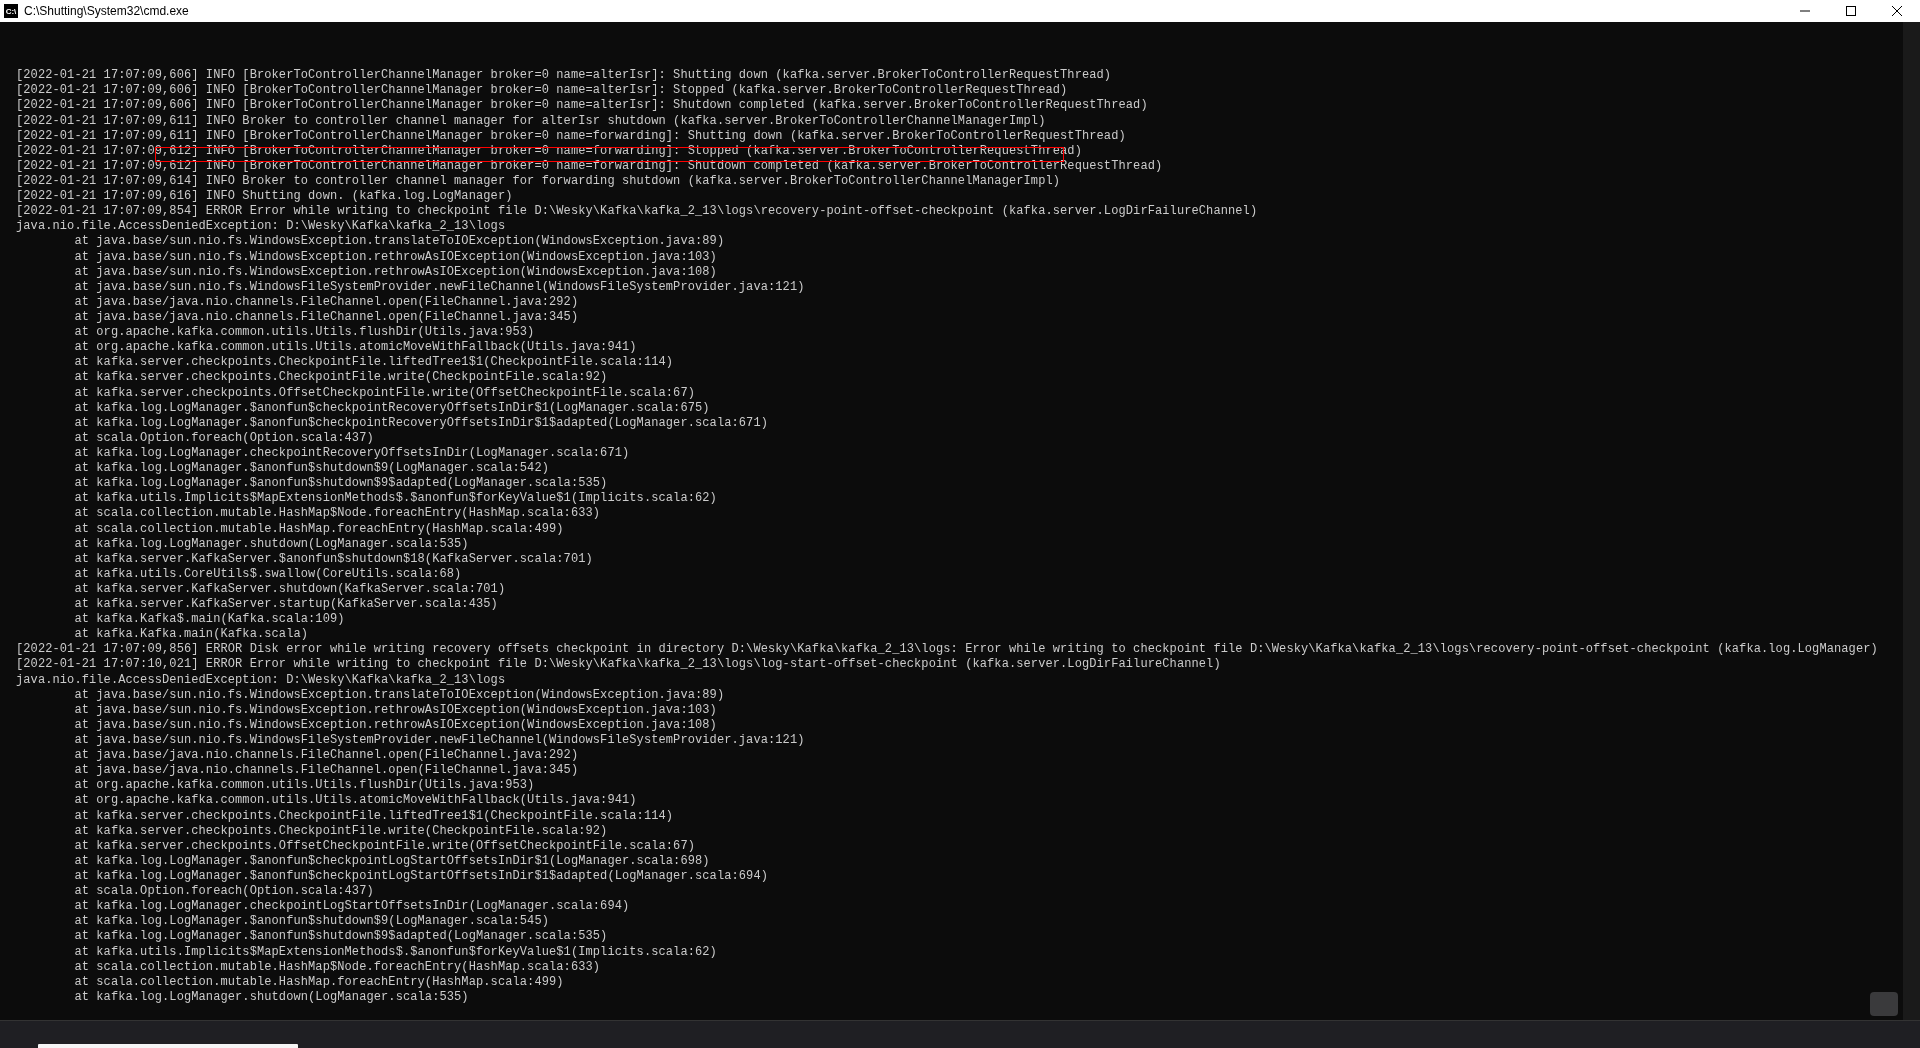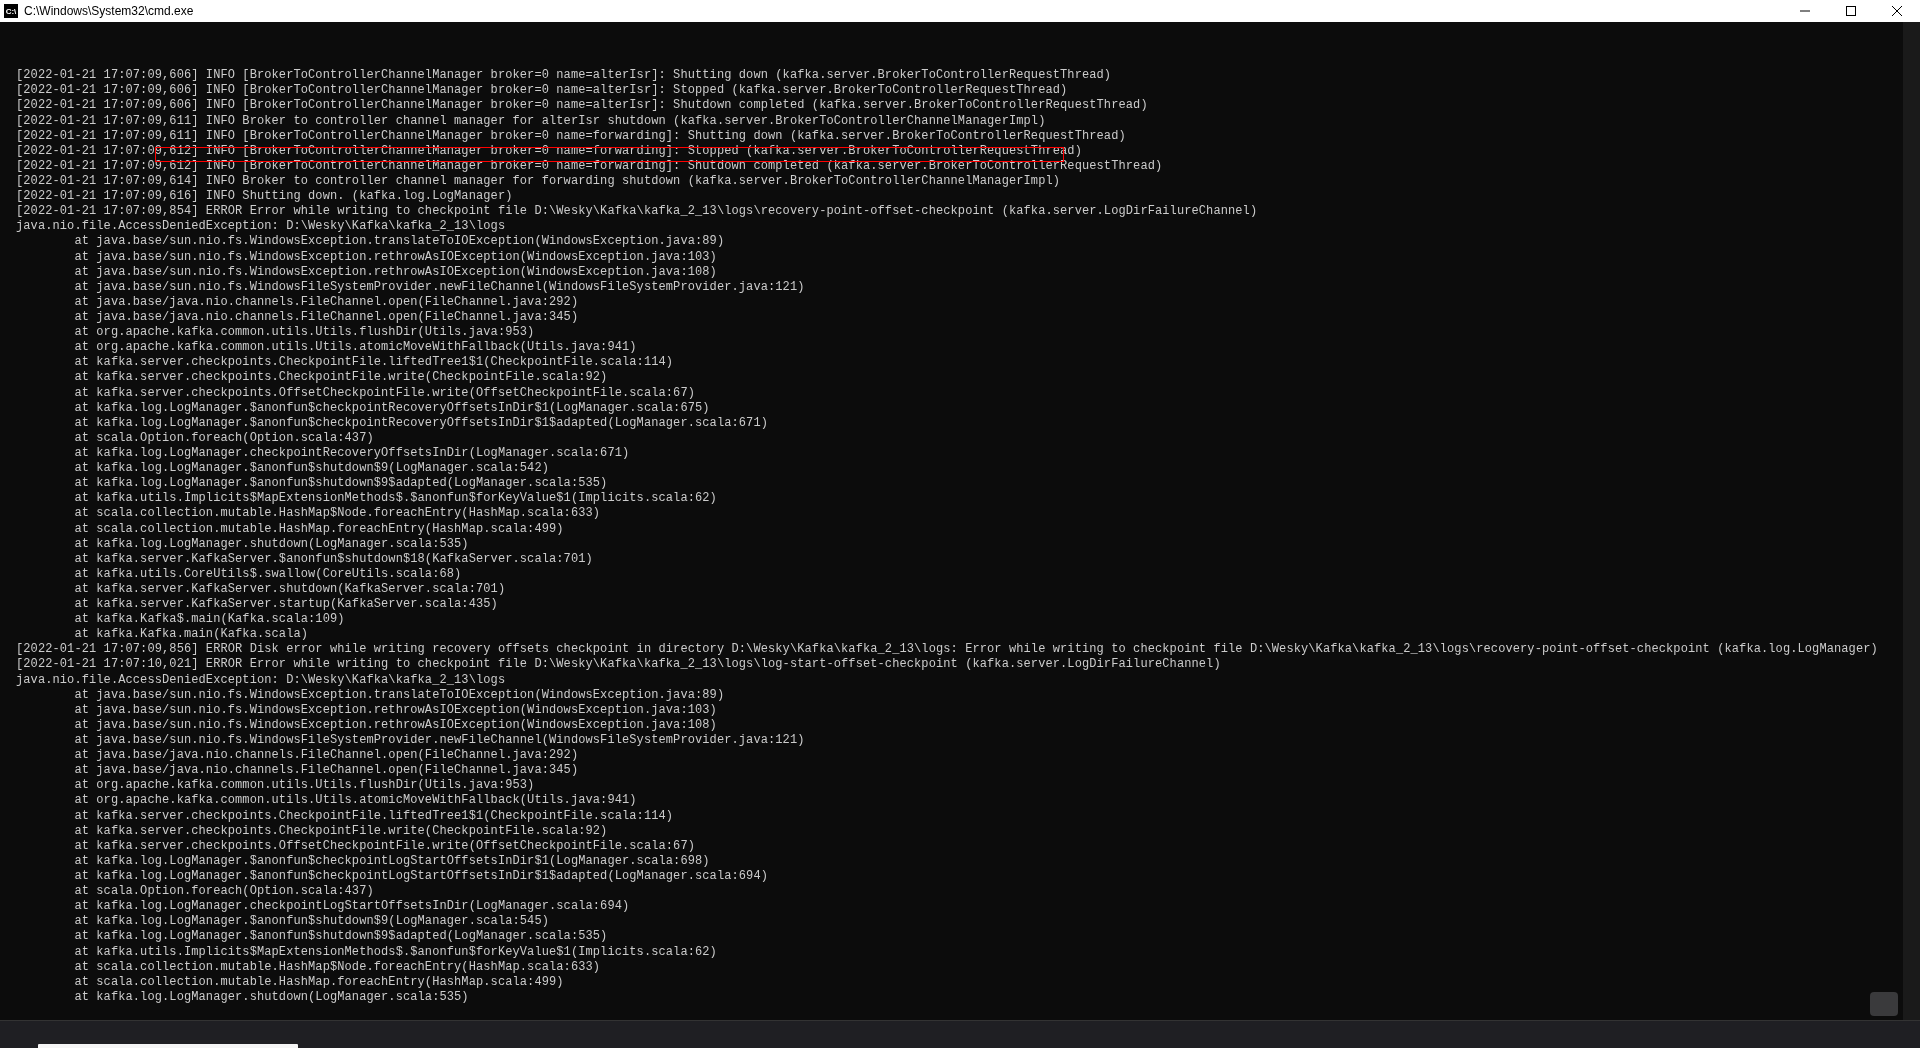--- a/index.html
+++ b/index.html
@@ -105,21 +105,21 @@
       background: #f5f5f5;
       border-radius: 1px 1px 0 0;
     }
   </style>
 </head>
 <body>
 
 <div class="titlebar">
   <div class="titlebar-left">
     <span class="cmd-icon">C:\</span>
-    <span>C:\Windows\System32\cmd.exe</span>
+    <span>C:\Shutting\System32\cmd.exe</span>
   </div>
   <div class="titlebar-controls">
     <div class="titlebar-btn">
       <svg viewBox="0 0 10 10">
           <line x1="0" y1="5" x2="10" y2="5" stroke="#000" stroke-width="1"></line>
         </svg>
     </div>
     <div class="titlebar-btn">
       <svg viewBox="0 0 10 10">
           <rect x="0.5" y="0.5" width="9" height="9" fill="none" stroke="#000" stroke-width="1"></rect>

